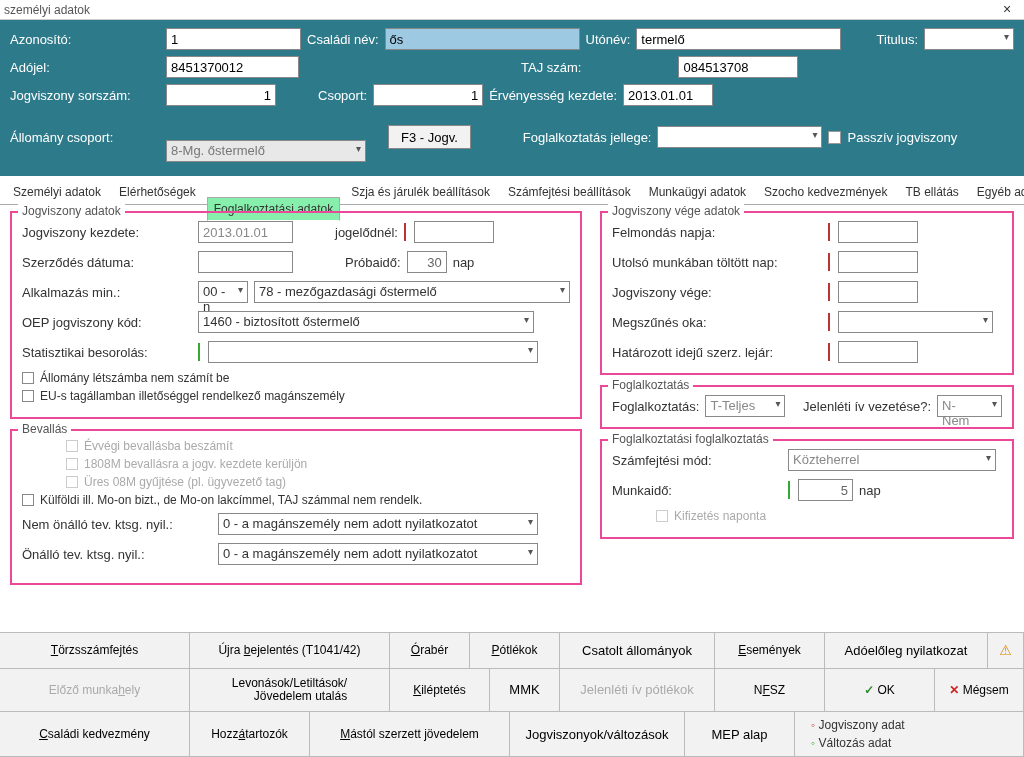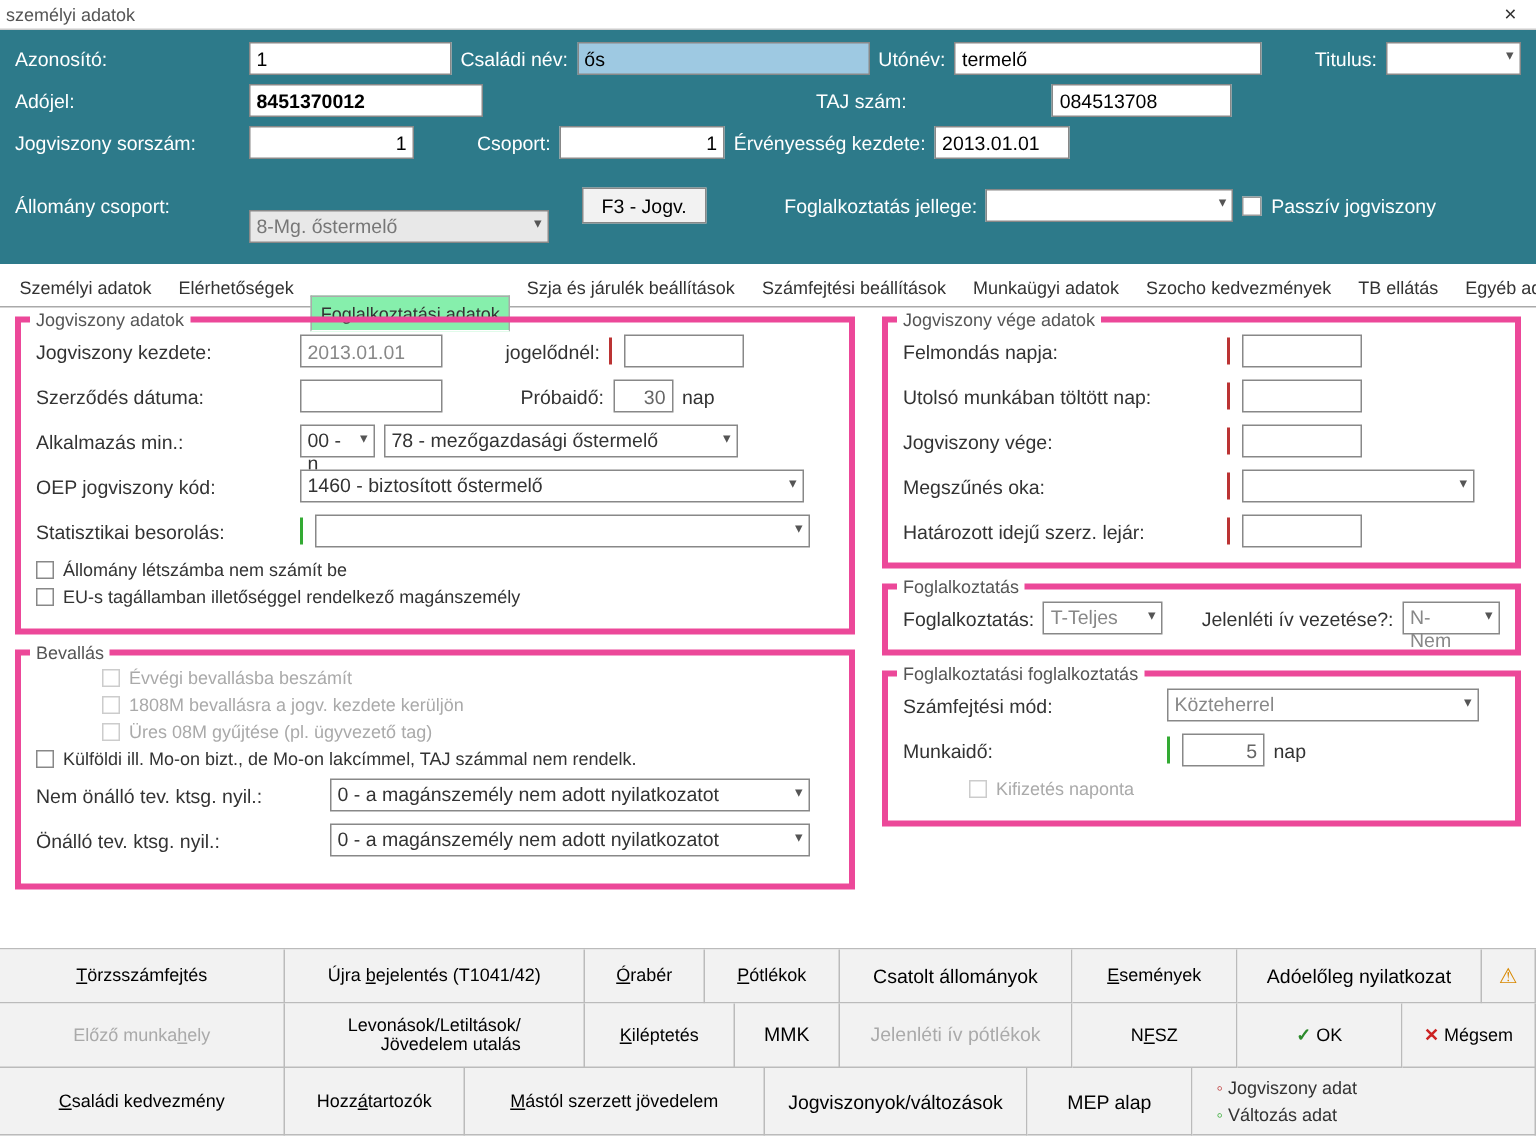--- a/index.html
+++ b/index.html
@@ -19,21 +19,21 @@
   .chk { width: 13px; height: 13px; border: 1px solid #999; background: #fff; display: inline-block; vertical-align: middle; }
 
   .tabs { display: flex; border-bottom: 1px solid #aaa; background: #fff; padding: 4px 6px 0 6px; gap: 4px; }
   .tab { padding: 4px 6px; font-size: 12px; cursor: pointer; color: #333; border: 1px solid transparent; border-bottom: none; white-space: nowrap; }
   .tab.active { border: 1px solid #aaa; border-bottom: 1px solid #fff; position: relative; top: 17px; background: #86efac; }
 
   .mainarea { padding: 6px 10px; display: flex; gap: 18px; }
   .colL { flex: 0 0 560px; }
   .colR { flex: 1; }
 
-  .group { border: 4px solid #ec4899; padding: 8px 10px 10px 10px; margin-bottom: 10px; position: relative; }
+  .group { border: 2px solid #ec4899; padding: 8px 10px 10px 10px; margin-bottom: 10px; position: relative; }
   .group > .legend { position: absolute; top: -9px; left: 6px; background: #fff; padding: 0 4px; font-size: 12px; color: #555; }
 
   .frow { display: flex; align-items: center; gap: 6px; margin-bottom: 8px; }
   .flabel { font-size: 13px; color: #333; }
   .finput { border: 1px solid #888; height: 22px; padding: 2px 4px; font-size: 13px; background: #fff; color: #666; }
   .finput.ro { background: #fff; color: #888; }
   .fdrop { border: 1px solid #888; height: 22px; padding: 2px 18px 2px 4px; font-size: 13px; background: #fff; color: #333; position: relative; display: inline-block; }
   .fdrop::after { content: "▾"; position: absolute; right: 4px; top: 2px; color: #555; font-size: 10px; }
   .reddiv { width: 2px; height: 18px; background: #b33; display: inline-block; margin-right: 2px; }
   .greendiv { width: 2px; height: 18px; background: #3a3; display: inline-block; margin-right: 2px; }
@@ -73,21 +73,21 @@
     <span class="hlabel">Családi név:</span>
     <input class="hinput sel" style="width: 195px;" value="ős">
     <span class="hlabel">Utónév:</span>
     <input class="hinput" style="width: 205px;" value="termelő">
     <span class="spacer"></span>
     <span class="hlabel">Titulus:</span>
     <div class="fdrop" style="width:90px;background:#fff;"></div>
   </div>
   <div class="hrow">
     <span class="hlabel" style="width:150px">Adójel:</span>
-    <input class="hinput" style="width: 156px; font-weight: bold;" value="8451370012">
+    <input class="hinput" style="width: 133px;" value="8451370012">
     <span style="width:210px"></span>
     <span class="hlabel">TAJ szám:</span>
     <span style="width:85px"></span>
     <input class="hinput" style="width: 120px;" value="084513708">
   </div>
   <div class="hrow">
     <span class="hlabel" style="width:150px">Jogviszony sorszám:</span>
     <input class="hinput" style="width: 110px; text-align: right;" value="1">
     <span style="width:30px"></span>
     <span class="hlabel">Csoport:</span>
@@ -137,21 +137,21 @@
         <span class="flabel" style="width:170px">Szerződés dátuma:</span>
         <input class="finput" style="width: 95px;">
         <span style="width:40px"></span>
         <span class="flabel">Próbaidő:</span>
         <input class="finput" style="width: 40px; text-align: right;" value="30">
         <span class="flabel">nap</span>
       </div>
       <div class="frow">
         <span class="flabel" style="width:170px">Alkalmazás min.:</span>
         <div class="fdrop" style="width:50px">00 - n</div>
-        <div class="fdrop" style="width:236px">78 - mezőgazdasági őstermelő</div>
+        <div class="fdrop" style="width:316px">78 - mezőgazdasági őstermelő</div>
       </div>
       <div class="frow">
         <span class="flabel" style="width:170px">OEP jogviszony kód:</span>
         <div class="fdrop" style="width:336px">1460 - biztosított őstermelő</div>
       </div>
       <div class="frow">
         <span class="flabel" style="width:170px">Statisztikai besorolás:</span>
         <span class="greendiv"></span>
         <div class="fdrop" style="width:330px"></div>
       </div>

